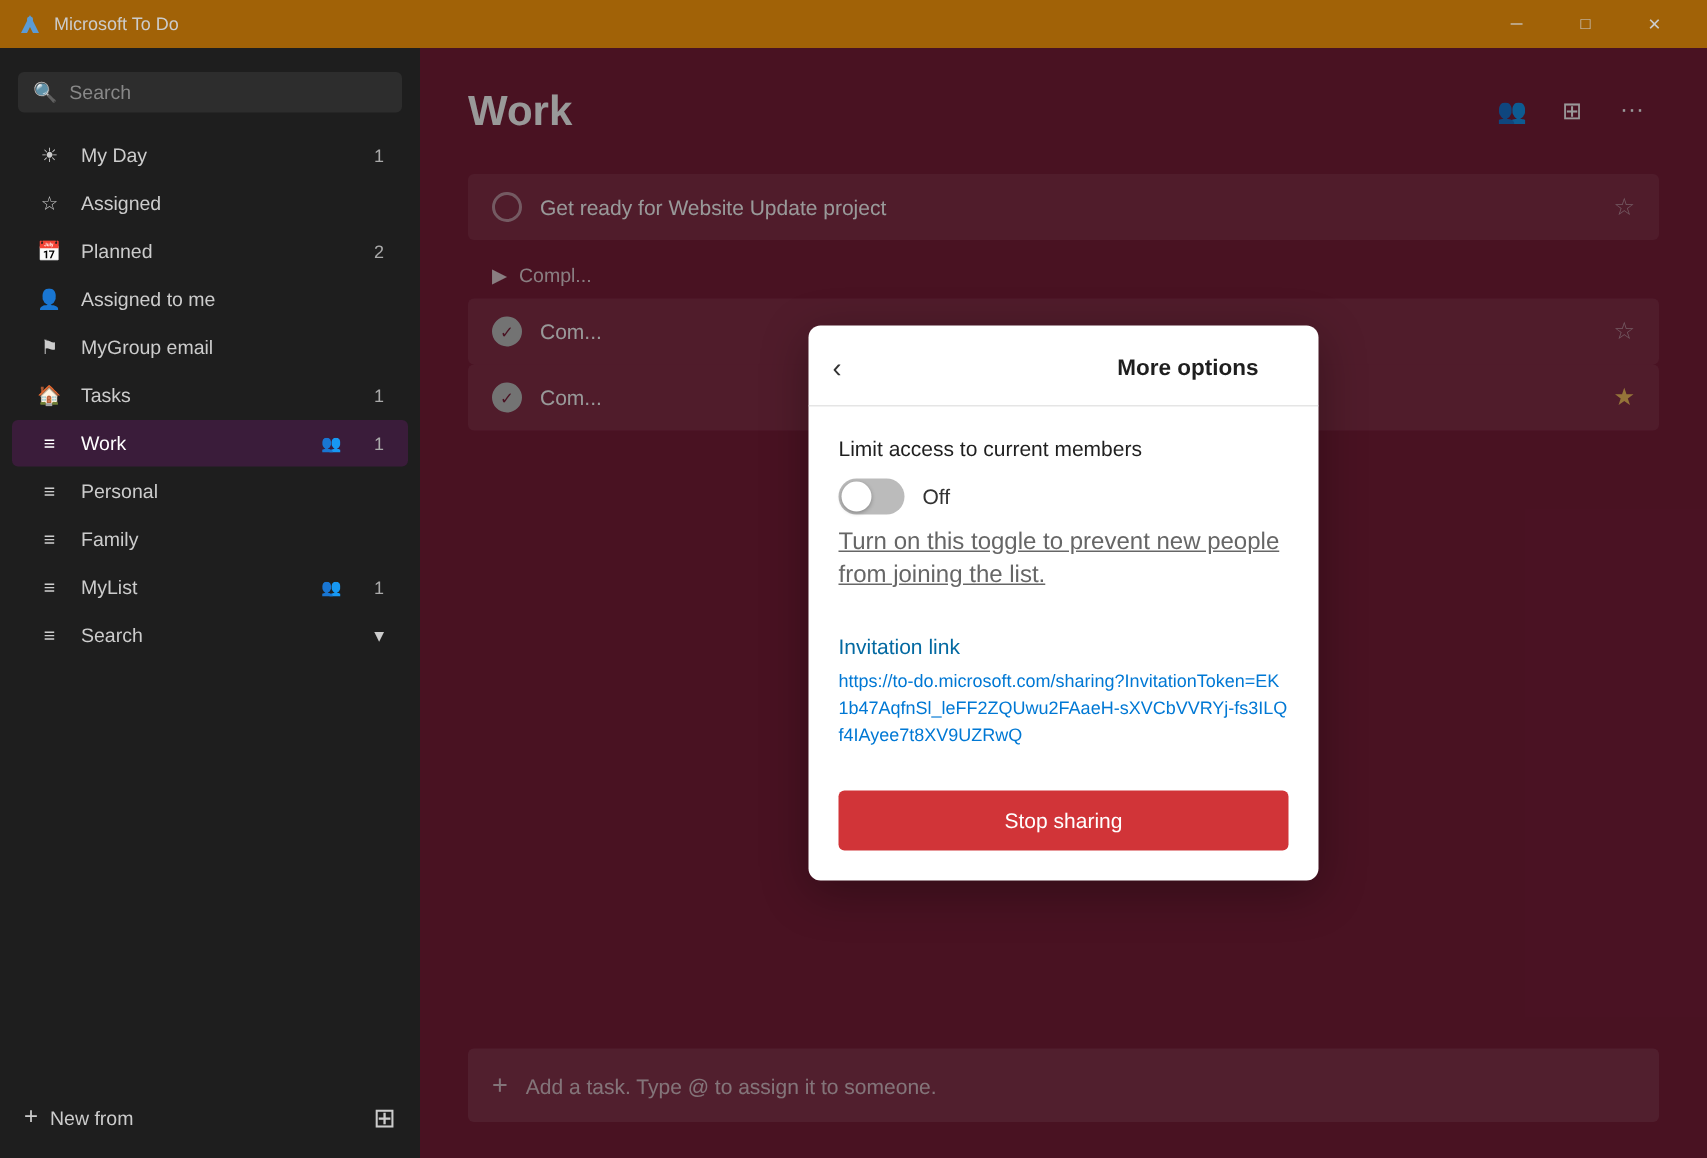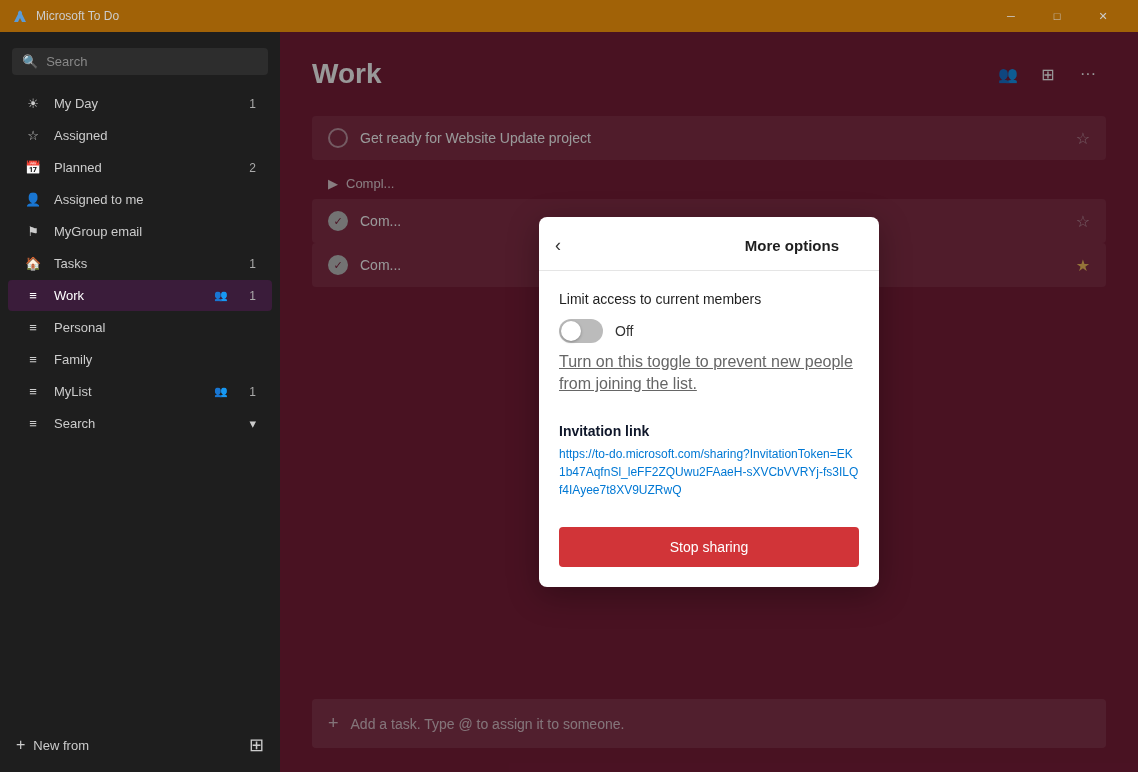--- a/index.html
+++ b/index.html
@@ -316,22 +316,22 @@
       color: #666;
       line-height: 1.4;
       text-decoration: underline;
     }
 
     .invitation-section {
       margin-top: 4px;
     }
     .invitation-label {
       font-size: 14px;
-      font-weight: 700;
-      color: #0f172a;
+      font-weight: 400;
+      color: #0369a1;
       margin-bottom: 6px;
       display: block;
     }
     .invitation-link {
       font-size: 12px;
       color: #0078d4;
       word-break: break-all;
       line-height: 1.5;
     }
 

